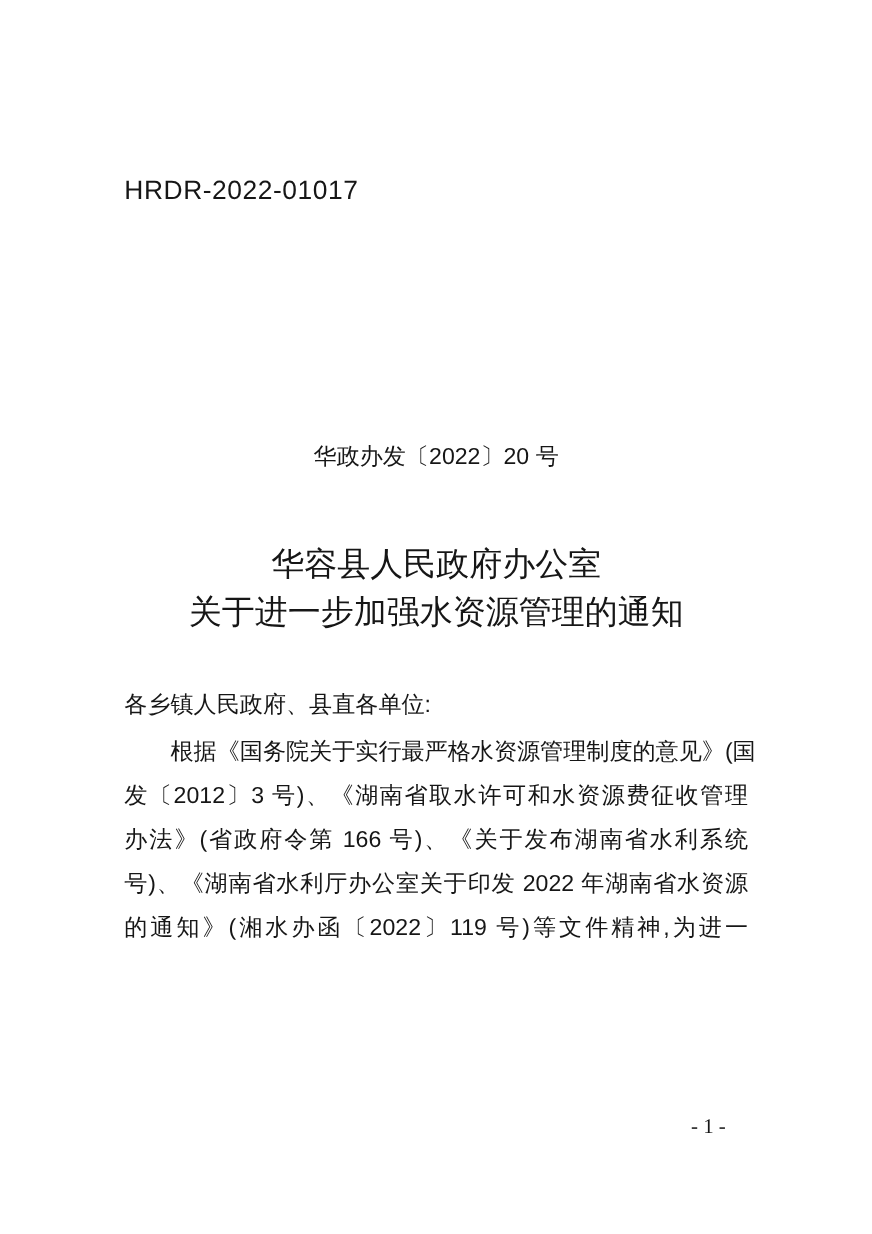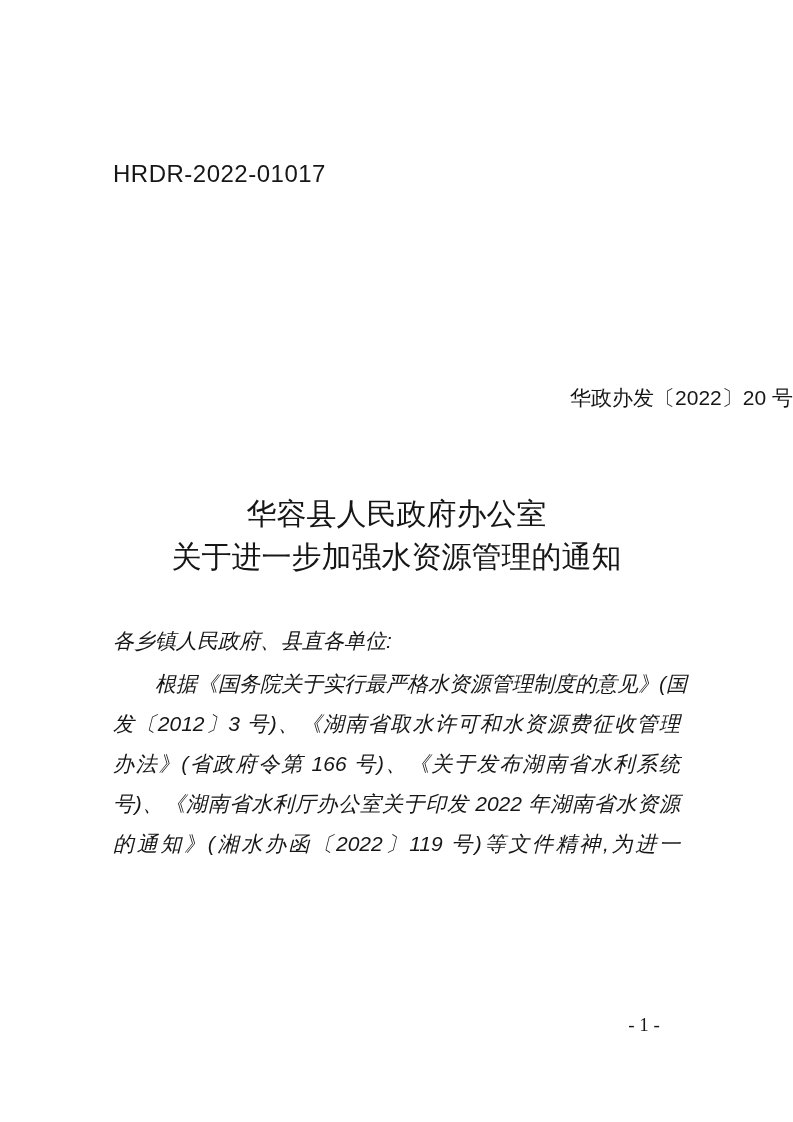--- a/index.html
+++ b/index.html
@@ -21,23 +21,23 @@
     position: absolute;
     left: 113px;
     top: 160px;
     font-size: 24px;
     letter-spacing: 0.5px;
     white-space: nowrap;
   }
   .doc-number {
     position: absolute;
     left: 0;
-    top: 384px;
+    top: 402px;
     width: 100%;
-    text-align: right;
+    text-align: center;
     font-size: 21px;
     line-height: 28px;
     white-space: nowrap;
   }
   .doc-title {
     position: absolute;
     left: 0;
     top: 492px;
     width: 100%;
     text-align: center;
@@ -45,37 +45,35 @@
     font-size: 30px;
     line-height: 43px;
   }
   .salutation {
     position: absolute;
     left: 113px;
     top: 626px;
     font-size: 21px;
     line-height: 30px;
     white-space: nowrap;
-    font-style: italic;
   }
   .body-text {
     position: absolute;
     left: 113px;
     top: 664px;
     width: 567px;
     font-size: 21px;
   }
   .body-text .line {
     height: 40px;
     line-height: 40px;
     text-align: justify;
     text-align-last: justify;
     white-space: nowrap;
     overflow: visible;
-    font-style: italic;
   }
   .body-text .line.indent {
     text-indent: 42px;
   }
   .page-number {
     position: absolute;
     left: 598px;
     top: 1013px;
     width: 92px;
     text-align: center;

